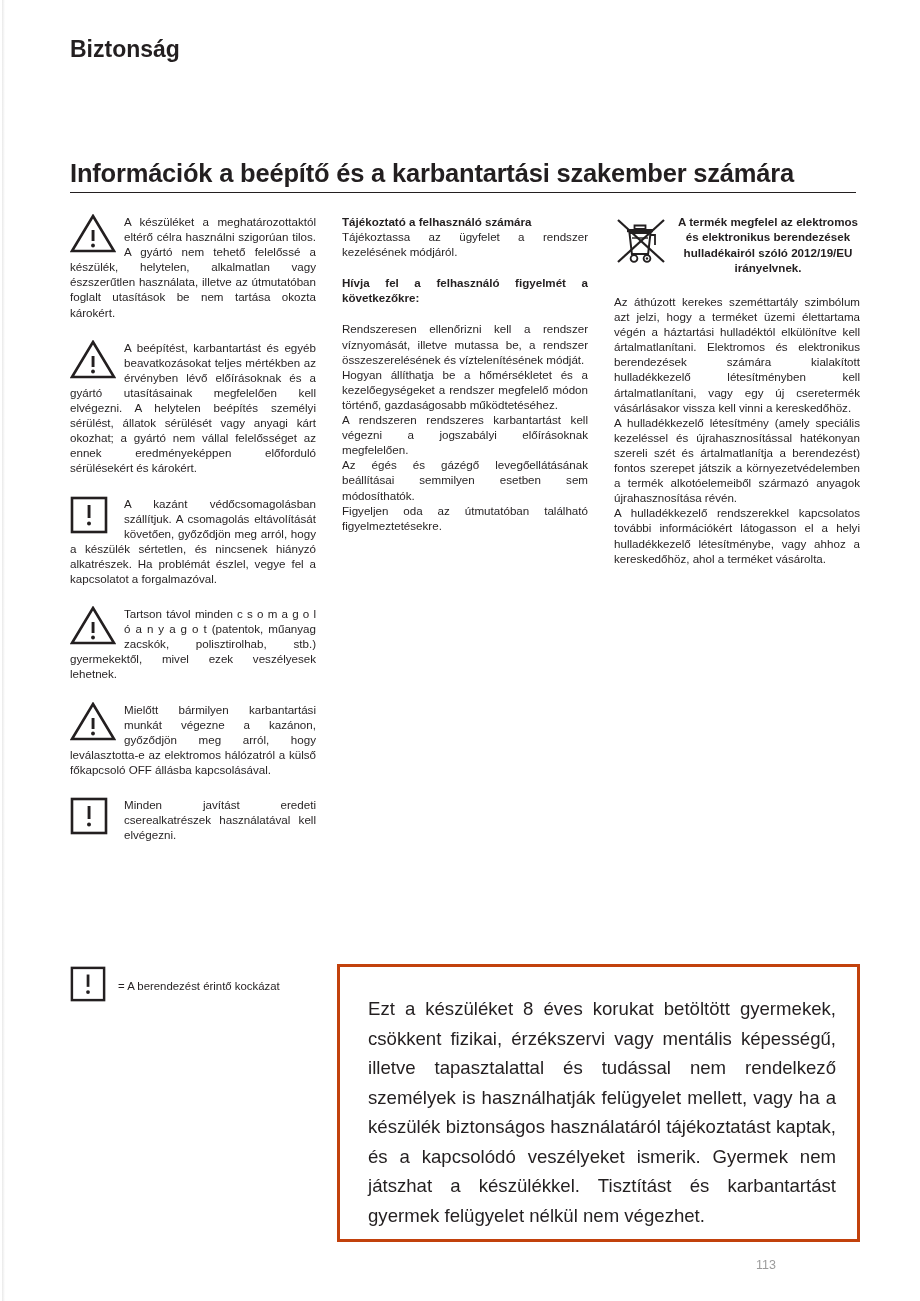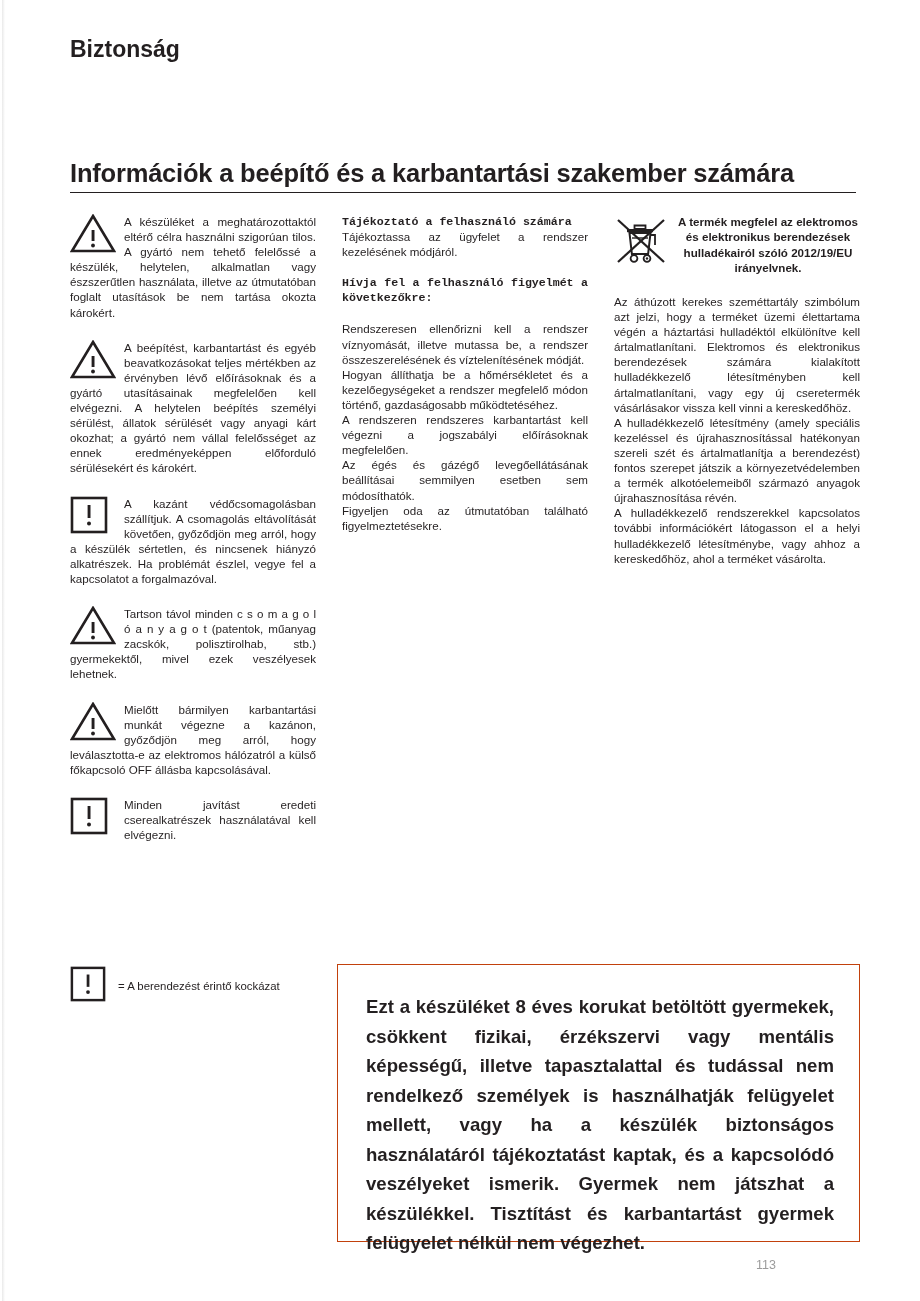--- a/index.html
+++ b/index.html
@@ -105,21 +105,20 @@
   .sq-icon  { display: block; width: 38px; height: 38px; }
 
   
   .sub-head {
     font-weight: bold;
     font-size: 11.6px;
     line-height: 15.1px;
     color: #231f20;
     margin: 0;
     text-align: left;
-    font-family: Liberation Mono, monospace;
   }
 
   
   .weee-row {
     display: flex;
     align-items: flex-start;
     margin-bottom: 18px;
   }
   .weee-icon {
     width: 62px;
@@ -158,24 +157,23 @@
     padding-left: 2px;
   }
 
   
   .note-box {
     position: absolute;
     left: 335px;
     top: 964px;
     width: 523px;
     height: 278px;
-    border: 1px solid #c2410c;
+    border: 3px solid #c2410c;
     box-sizing: border-box;
     background: #ffffff;
-    font-weight: bold;
   }
   .note-text {
     position: absolute;
     left: 28px;
     top: 27px;
     width: 468px;
     font-family: "Liberation Sans", sans-serif;
     font-size: 18.6px;
     line-height: 29.5px;
     text-align: justify;

